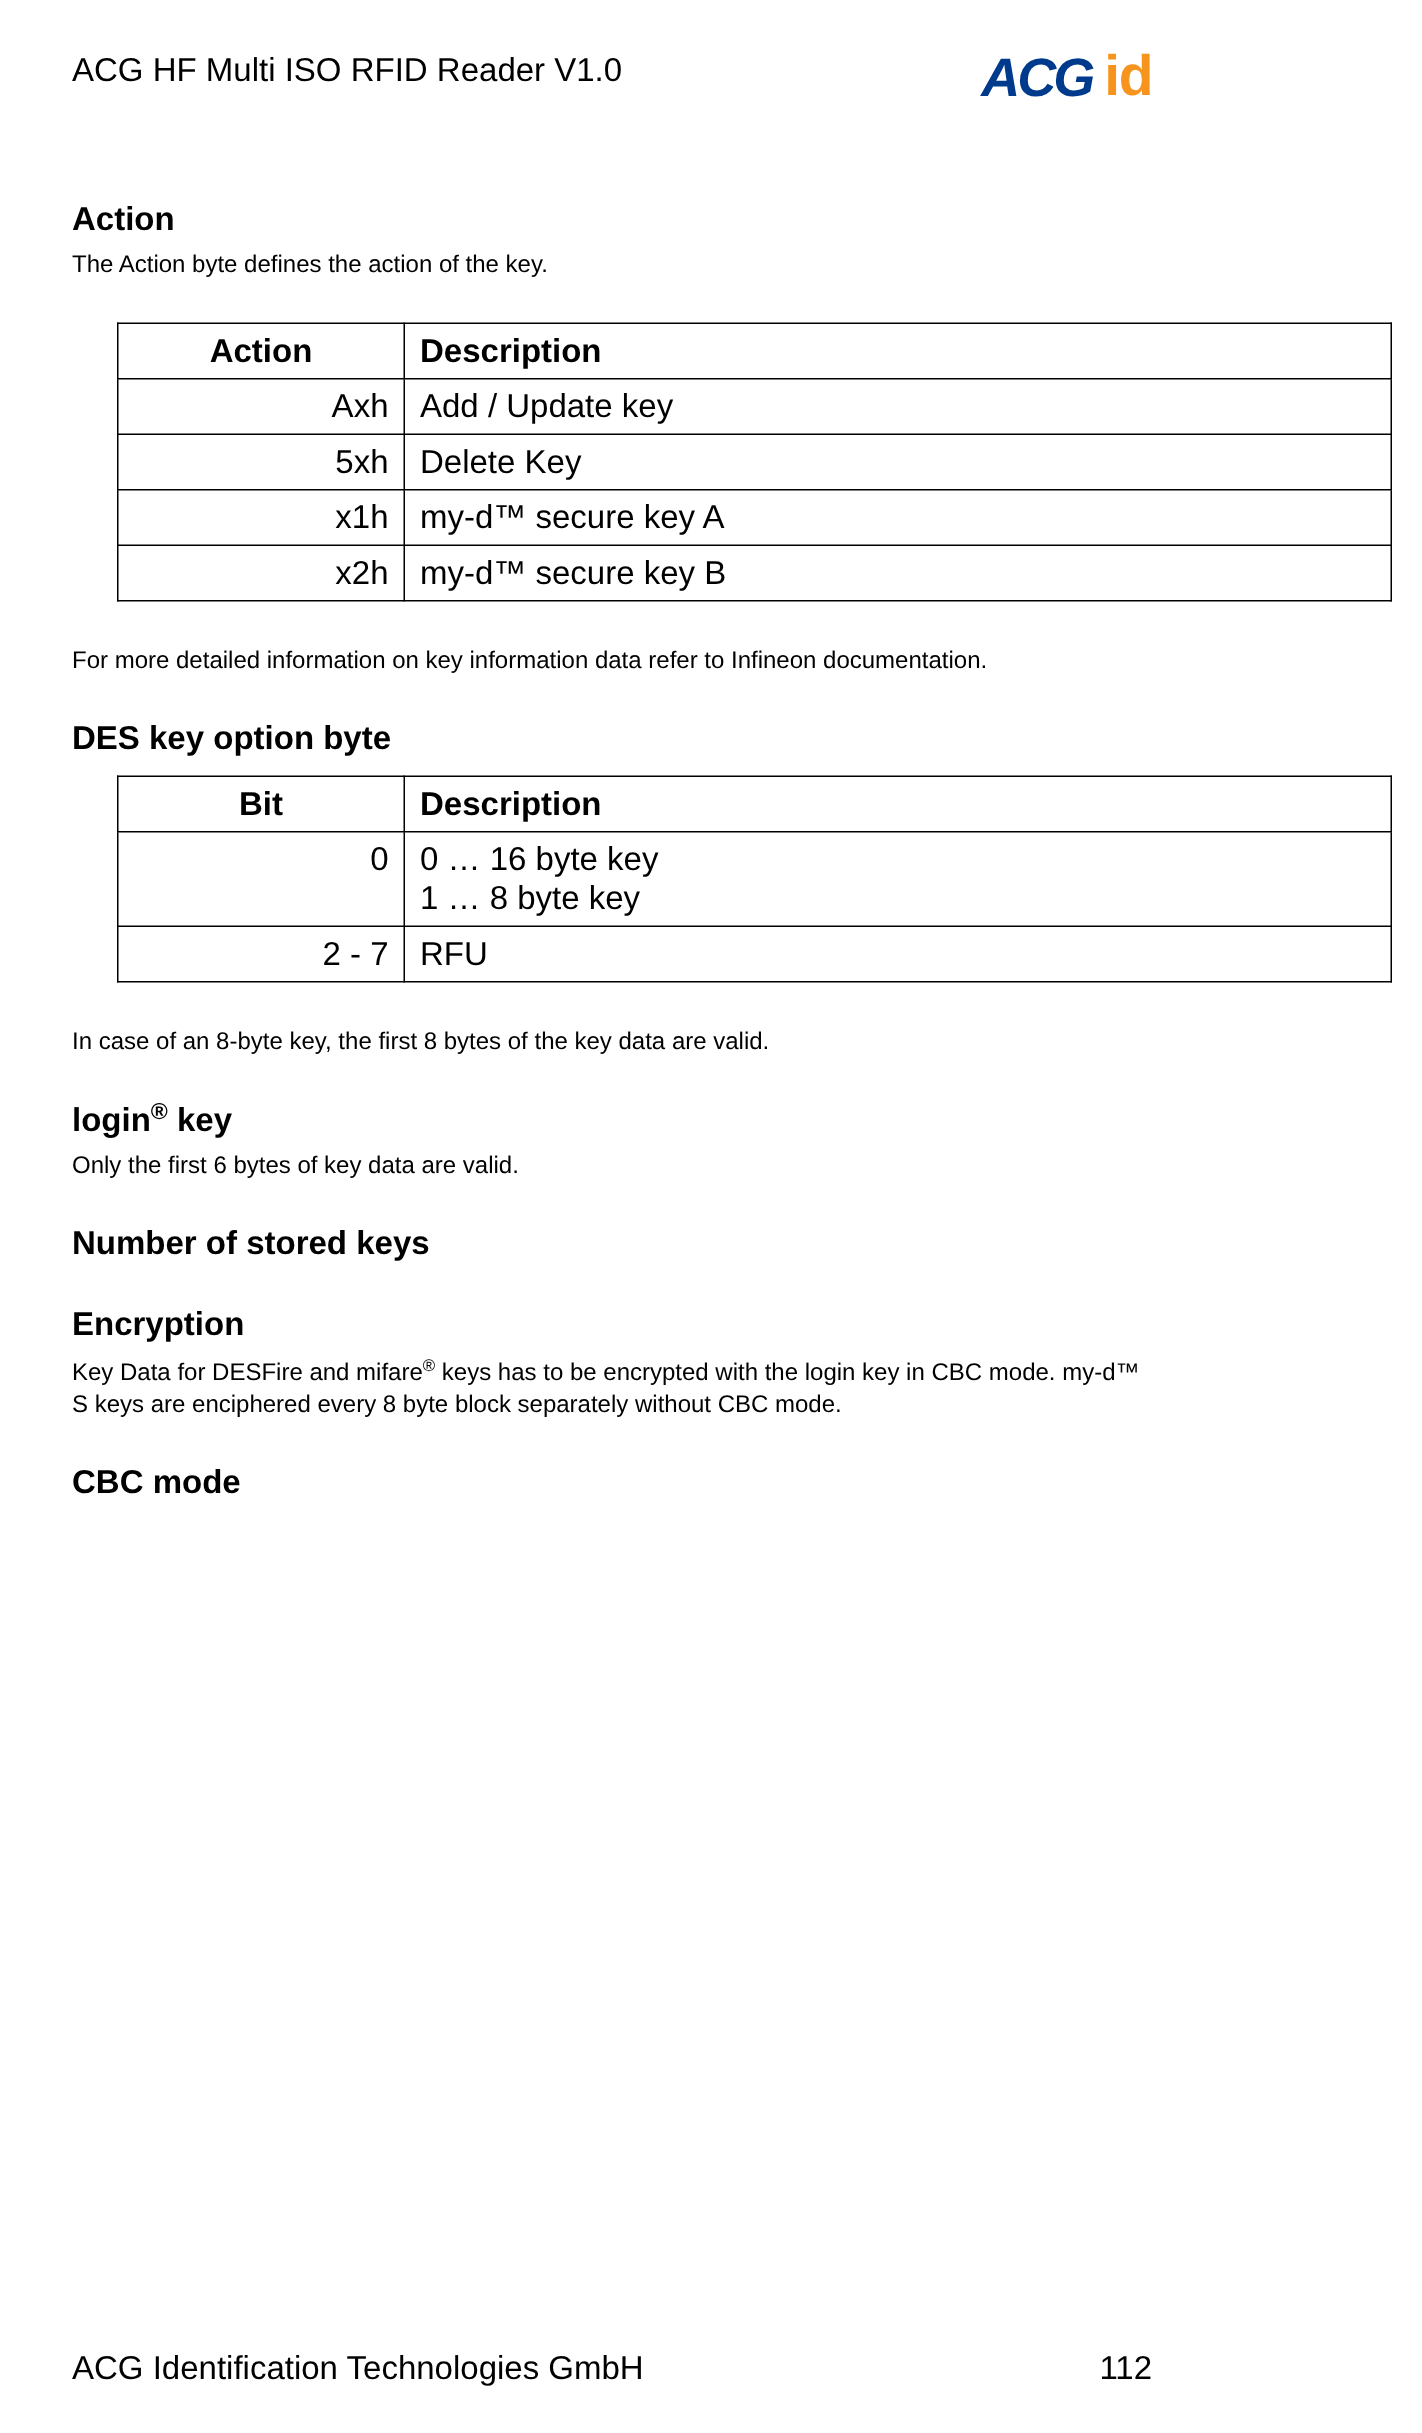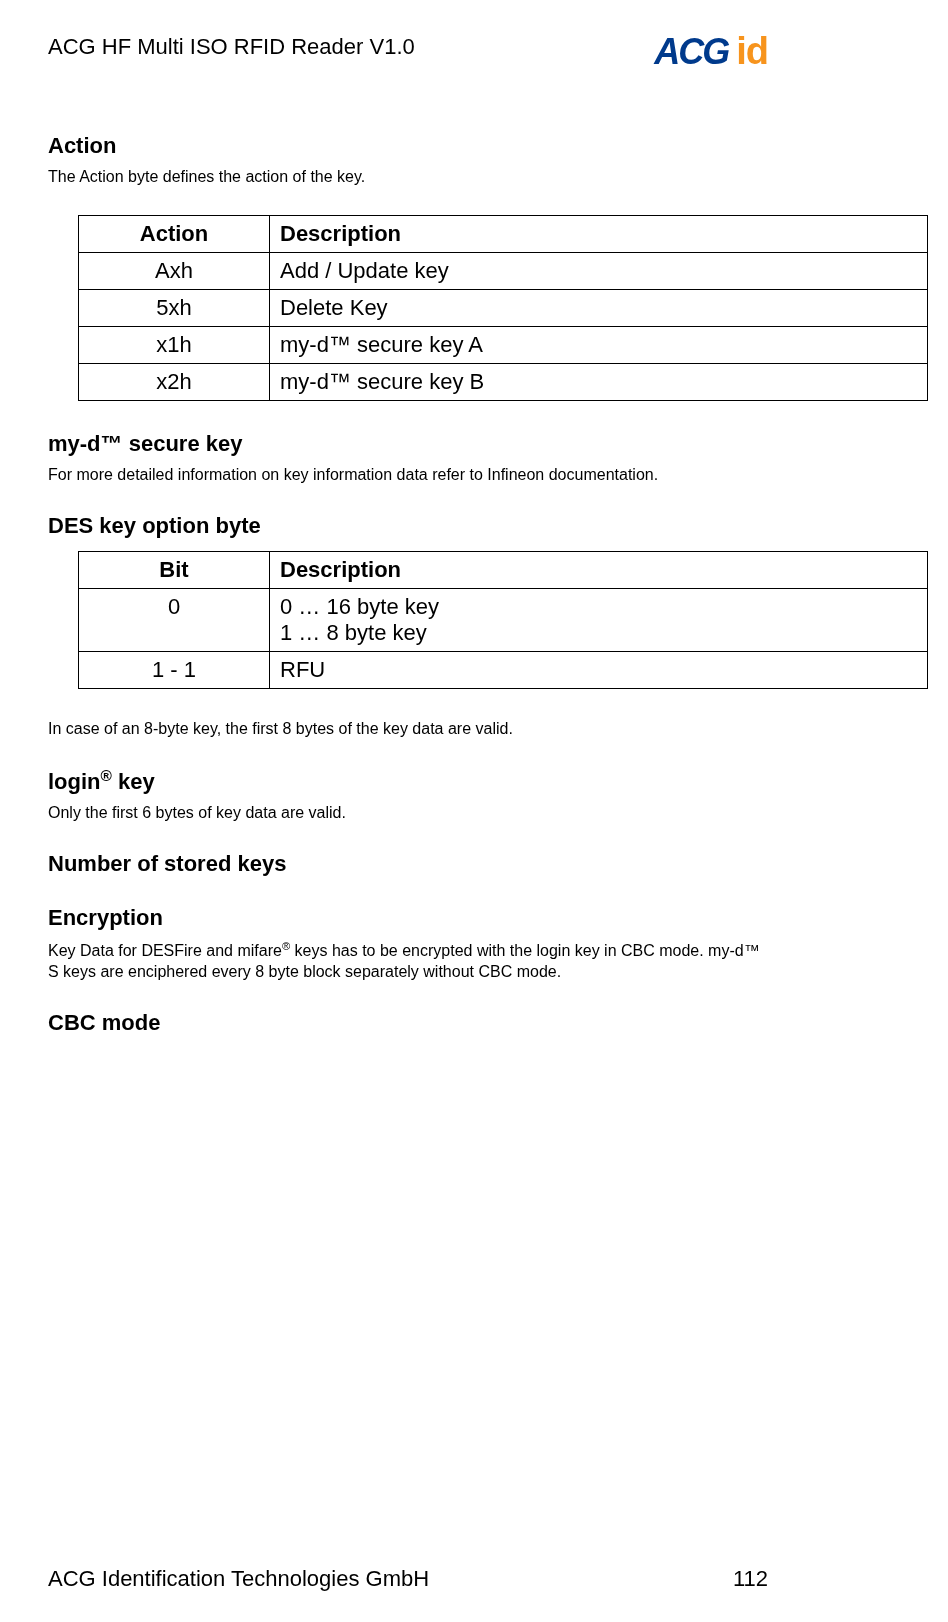--- a/index.html
+++ b/index.html
@@ -69,21 +69,21 @@
     font-size: 22px;
     padding: 5px 10px;
     text-align: left;
     vertical-align: top;
   }
   th {
     font-weight: bold;
   }
   .col1 {
     width: 170px;
-    text-align: center;
+    text-align: right;
   }
   th.col1 {
     text-align: center;
   }
   .sup {
     vertical-align: super;
     font-size: 0.7em;
   }
   .footer {
     position: absolute;
@@ -129,38 +129,37 @@
       <td class="col1">x1h</td>
       <td>my-d™ secure key A</td>
     </tr>
     <tr>
       <td class="col1">x2h</td>
       <td>my-d™ secure key B</td>
     </tr>
   </tbody>
     </table>
 
-  <div class="section-bold">my-d™ secure key</div>
   <div class="para">For more detailed information on key information data refer to Infineon documentation.</div>
 
   <div class="section-bold">DES key option byte</div>
 
   <table>
     <tbody>
         <tr>
       <th class="col1">Bit</th>
       <th>Description</th>
     </tr>
     <tr>
       <td class="col1">0</td>
       <td style="white-space:pre-line">0 … 16 byte key
 1 … 8 byte key</td>
     </tr>
     <tr>
-      <td class="col1">1 - 1</td>
+      <td class="col1">2 - 7</td>
       <td>RFU</td>
     </tr>
   </tbody>
     </table>
 
   <div class="para">In case of an 8-byte key, the first 8 bytes of the key data are valid.</div>
 
   <div class="section-bold">
     <span>login</span><span class="sup">®</span><span> key</span>
   </div>

